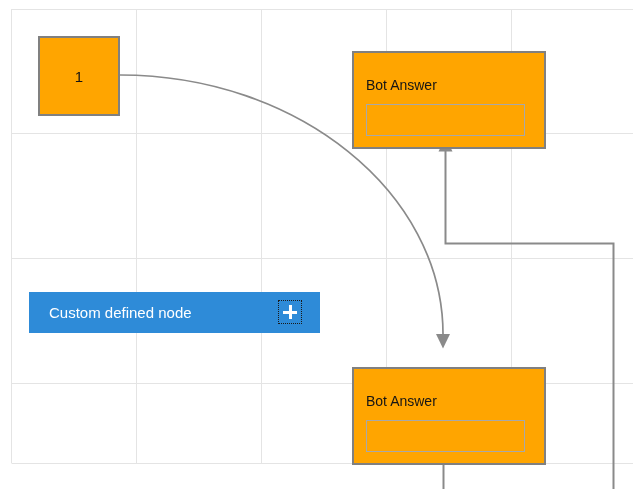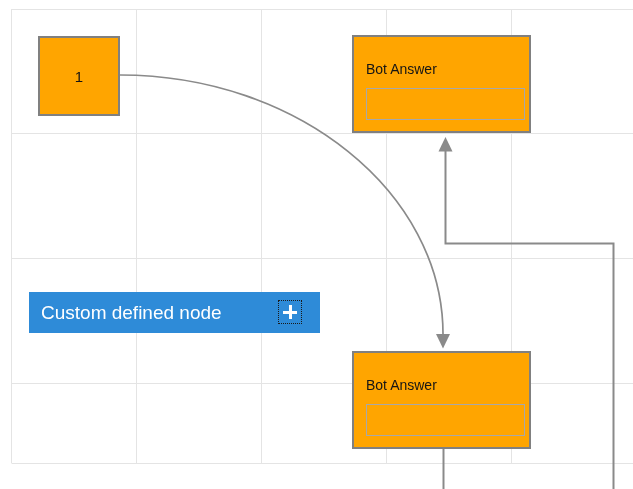--- a/index.html
+++ b/index.html
@@ -35,22 +35,23 @@
     top: 36px;
     width: 82px;
     height: 80px;
     display: flex;
     align-items: center;
     justify-content: center;
     font-size: 15px;
     color: #141414;
   }
   .bot-node {
-    width: 179px;
+    width: 194px;
     height: 98px;
+    margin-top: 16px;
   }
   .bot-node-top {
     left: 352px;
     top: 35px;
   }
   .bot-node-bottom {
     left: 352px;
     top: 351px;
   }
   .bot-title {
@@ -75,22 +76,22 @@
     position: absolute;
     left: 29px;
     top: 292px;
     width: 291px;
     height: 41px;
     background: #2E8BD8;
     display: flex;
     align-items: center;
   }
   .custom-node-label {
-    margin-left: 12px;
-    font-size: 19px;
+    margin-left: 20px;
+    font-size: 15px;
     color: #ffffff;
     white-space: nowrap;
   }
   .plus-box {
     position: absolute;
     left: 249px;
     top: 8px;
     width: 24px;
     height: 24px;
     box-sizing: border-box;

